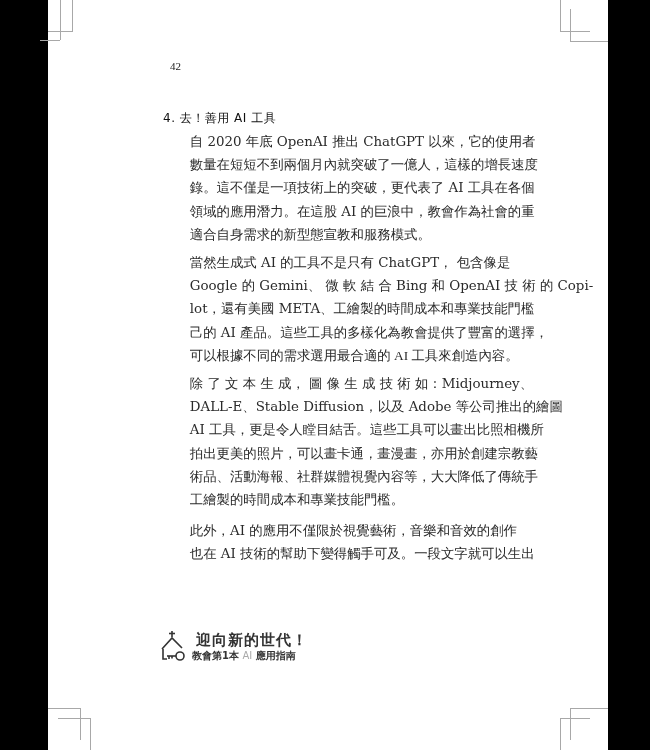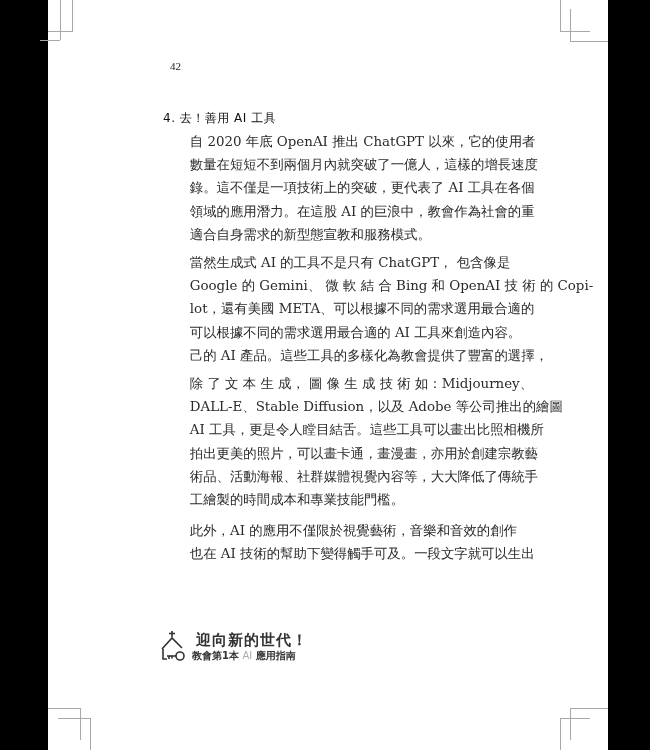--- a/index.html
+++ b/index.html
@@ -19,21 +19,21 @@
       position: absolute; left: 163px; top: 110px; font-size: 12px; color: #111;
       font-family: "DejaVu Sans", sans-serif; letter-spacing: 0.5px;
     }
     .body-text {
       position: absolute; left: 163px; top: 128px; width: 325px;
       font-size: 13.4px; line-height: 23.2px; color: #2a2a2a;
       font-family: "DejaVu Serif", serif; text-align: justify;
     }
     .body-text p { margin: 0 0 5px 0; text-indent: 2em; }
     .body-text .line { display: block; text-align-last: justify; white-space: nowrap; }
-    .body-text .line.last { text-align-last: left; }
+    .body-text .line.last { text-align-last: left; font-family: Liberation Serif, serif; }
     .footer-logo {
       position: absolute; left: 160px; top: 630px; display: flex; align-items: flex-end;
     }
     .logo-icon { width: 28px; height: 32px; margin-right: 4px; }
     .logo-text { display: flex; flex-direction: column; }
     .logo-title {
       font-family: "DejaVu Serif", serif; font-weight: bold; font-size: 15px;
       color: #333; letter-spacing: 1px; line-height: 18px; margin-left: 4px;
     }
     .logo-subtitle {
@@ -76,23 +76,23 @@
   <p>
     <span class="line" style="text-indent:2em;">自 2020 年底 OpenAI 推出 ChatGPT 以來，它的使用者</span>
     <span class="line">數量在短短不到兩個月內就突破了一億人，這樣的增長速度</span>
     <span class="line">錄。這不僅是一項技術上的突破，更代表了 AI 工具在各個</span>
     <span class="line">領域的應用潛力。在這股 AI 的巨浪中，教會作為社會的重</span>
     <span class="line last">適合自身需求的新型態宣教和服務模式。</span>
   </p>
   <p>
     <span class="line" style="text-indent:2em;">當然生成式 AI 的工具不是只有 ChatGPT， 包含像是</span>
     <span class="line">Google 的 Gemini、 微 軟 結 合 Bing 和 OpenAI 技 術 的 Copi-</span>
-    <span class="line">lot，還有美國 META、可以根據不同的需求選用最合適的</span>
+    <span class="line">lot，還有美國 META、工繪製的時間成本和專業技能門檻</span>
+    <span class="line">己的 AI 產品。這些工具的多樣化為教會提供了豐富的選擇，</span>
     <span class="line last">可以根據不同的需求選用最合適的 AI 工具來創造內容。</span>
-    <span class="line">己的 AI 產品。這些工具的多樣化為教會提供了豐富的選擇，</span>
   </p>
   <p>
     <span class="line" style="text-indent:2em;">除 了 文 本 生 成， 圖 像 生 成 技 術 如：Midjourney、</span>
     <span class="line">DALL-E、Stable Diffusion，以及 Adobe 等公司推出的繪圖</span>
     <span class="line">AI 工具，更是令人瞠目結舌。這些工具可以畫出比照相機所</span>
     <span class="line">拍出更美的照片，可以畫卡通，畫漫畫，亦用於創建宗教藝</span>
     <span class="line">術品、活動海報、社群媒體視覺內容等，大大降低了傳統手</span>
     <span class="line last">工繪製的時間成本和專業技能門檻。</span>
   </p>
   <p>

